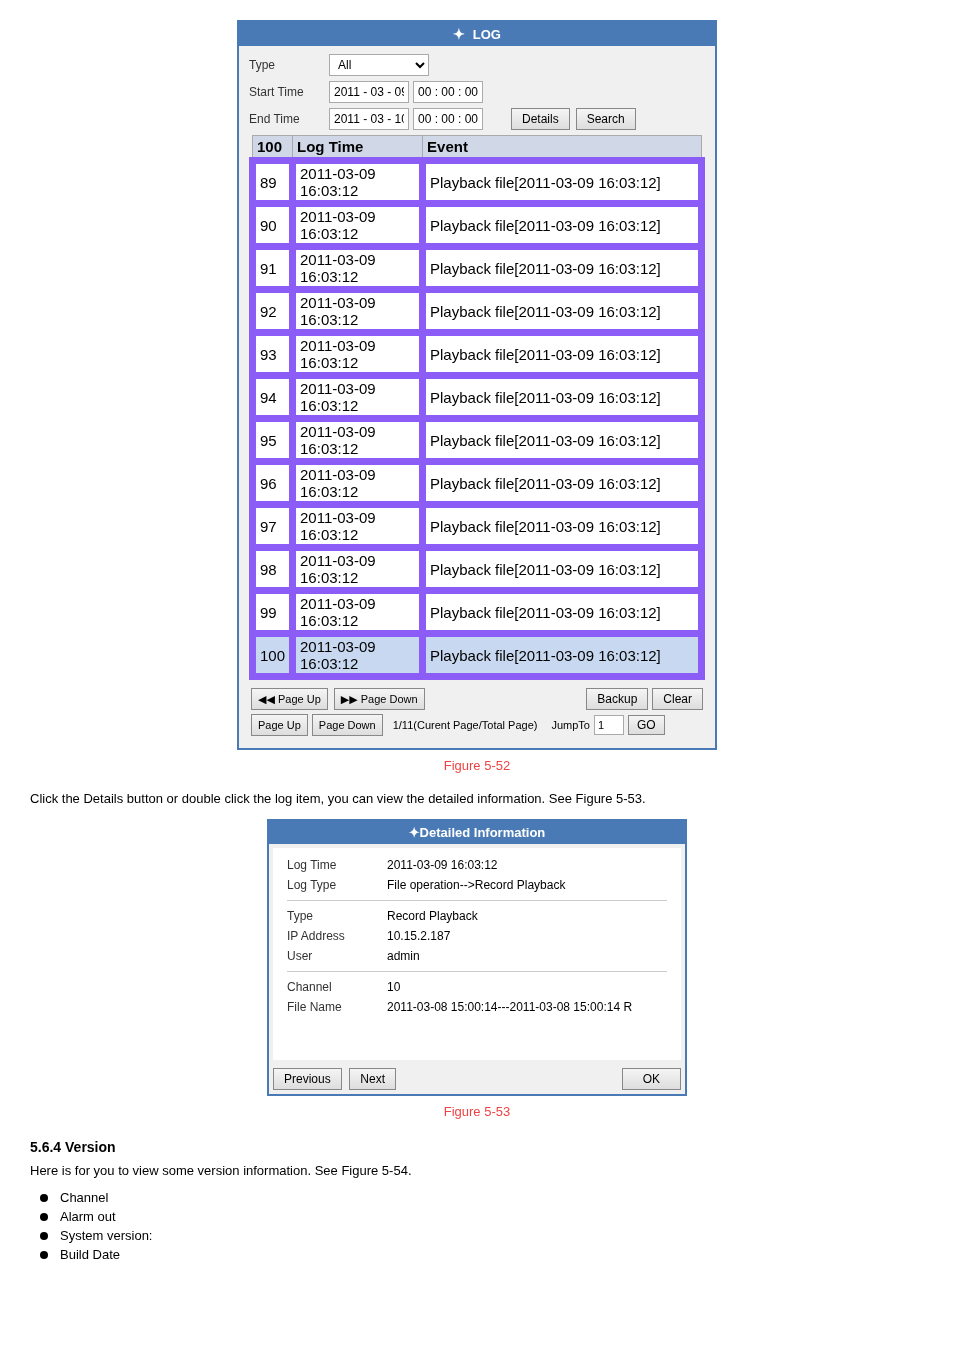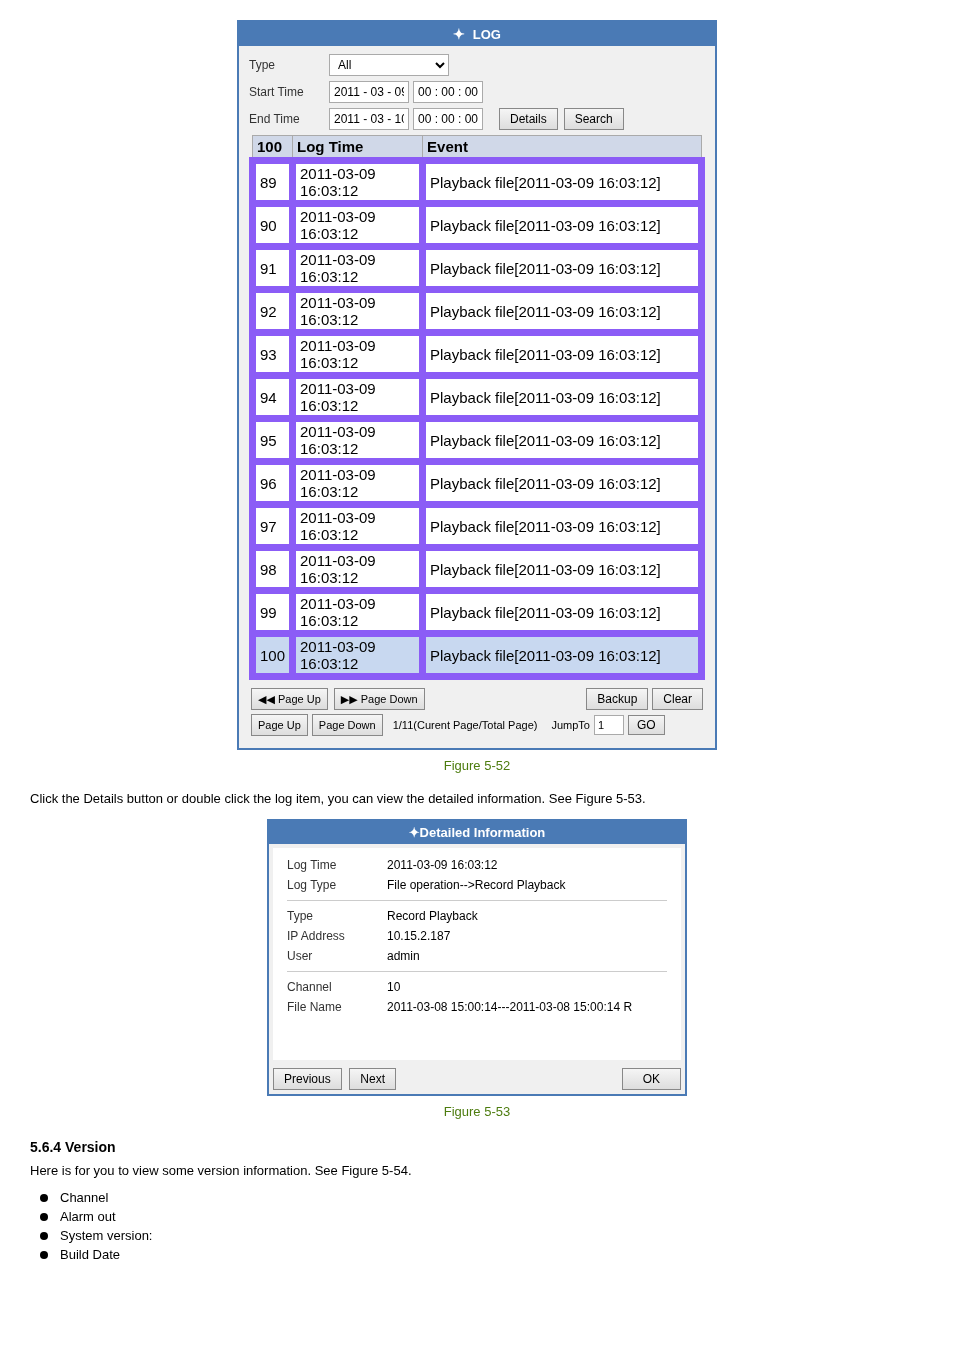--- a/index.html
+++ b/index.html
@@ -49,21 +49,21 @@
       color: #333;
     }
     .form-control {
       border: 1px solid #aaa;
       background: white;
       padding: 2px 4px;
       font-size: 12px;
       height: 22px;
     }
     .type-select {
-      width: 120px;
+      width: 100px;
     }
     .date-input {
       width: 80px;
     }
     .time-input {
       width: 70px;
     }
     .btn {
       border: 1px solid #888;
       background: linear-gradient(to bottom, #f5f5f5, #ddd);
@@ -140,21 +140,21 @@
       border: 1px solid #aaa;
       padding: 0 3px;
       font-size: 11px;
     }
 
     
     .figure-caption {
       text-align: center;
       font-size: 13px;
       margin: 6px 0 16px 0;
-      color: #4d7c0f;
+      color: #ef4444;
     }
 
     
     .desc-text {
       font-size: 13px;
       line-height: 1.5;
       margin-bottom: 10px;
       color: #000;
     }
 
@@ -256,21 +256,21 @@
     <div class="form-row">
       <span class="form-label">Start Time</span>
       <input type="text" class="form-control date-input" value="2011 - 03 - 09" style="">
       <input type="text" class="form-control time-input" style="margin-left: 4px;" value="00 : 00 : 00">
     </div>
 
     <div class="form-row">
       <span class="form-label">End Time</span>
       <input type="text" class="form-control date-input" value="2011 - 03 - 10" style="">
       <input type="text" class="form-control time-input" style="margin-left: 4px;" value="00 : 00 : 00">
-      <button class="btn btn-search" style="margin-left:16px;text-align:right;">Details</button>
+      <button class="btn btn-search" style="margin-left:28px;text-align:right;">Details</button>
       <button class="btn btn-search">Search</button>
     </div>
 
     <table class="log-table">
       <thead>
         <tr>
           <th class="col-num">100</th>
           <th class="col-time">Log Time</th>
           <th class="col-event">Event</th>
         </tr>

